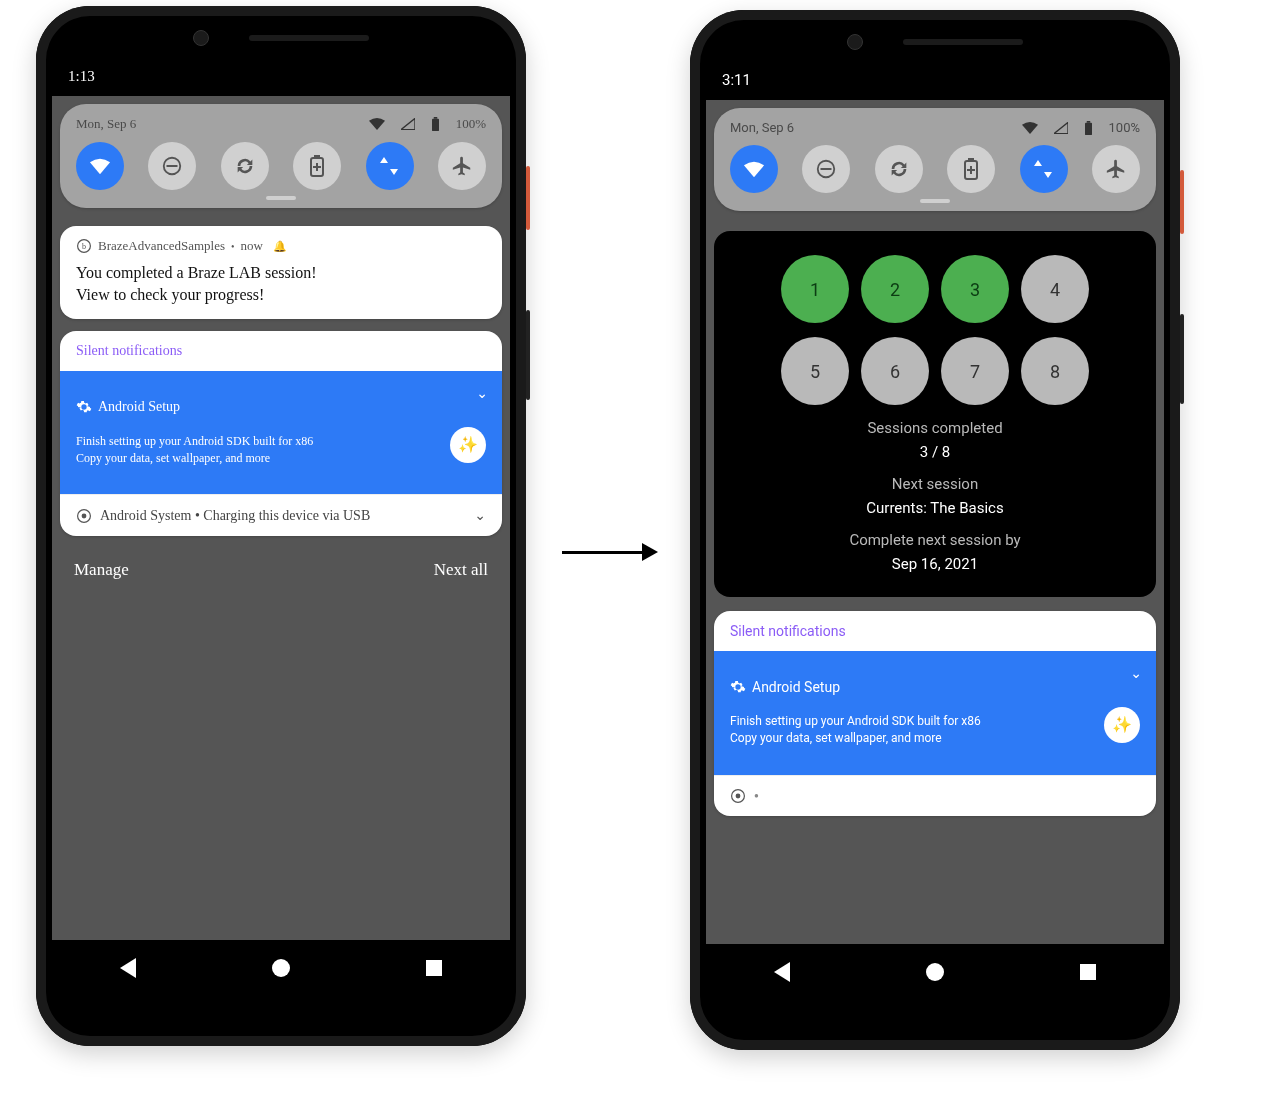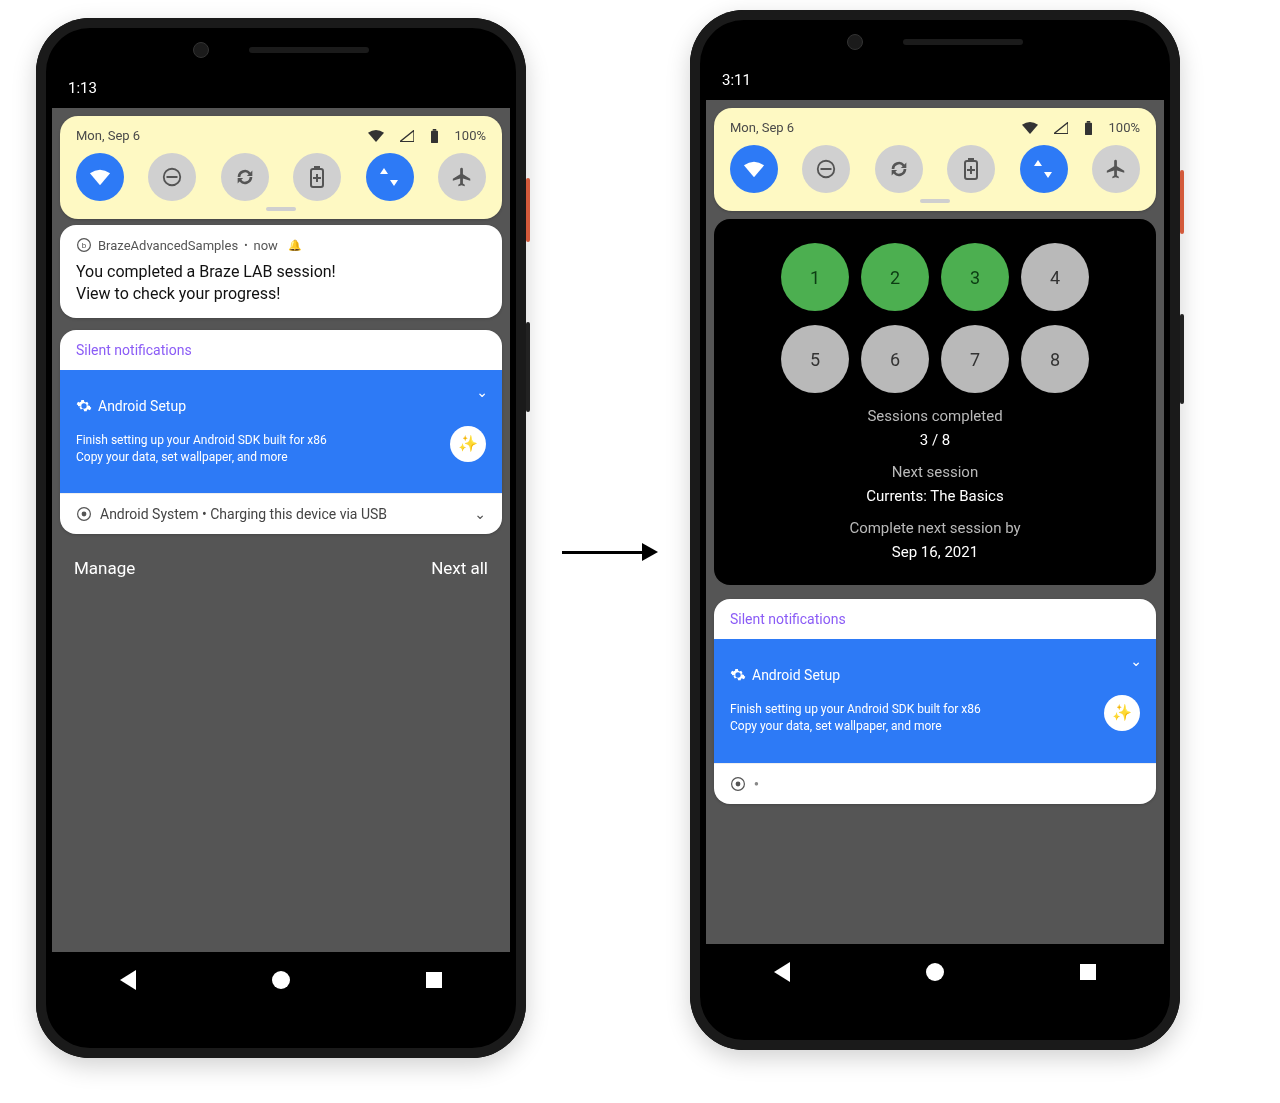--- a/index.html
+++ b/index.html
@@ -17,21 +17,21 @@
     position: relative;
   }
   .phone {
     position: absolute;
     width: 490px;
     height: 1040px;
     border-radius: 54px;
     background: #000;
     box-shadow: inset 0 0 0 10px #1a1a1a, 0 8px 24px rgba(0,0,0,.18);
   }
-  #phone-left  { left: 36px;  top: 18px; }
+  #phone-left  { left: 36px;  top: 6px; font-family: Liberation Serif, serif; }
   #phone-right { left: 690px; top: 10px; }
   .side-btn{position:absolute;background:#222;}
   .sbtn-right{right:-4px;width:4px;height:90px;border-radius:2px;}
   .sbtn-power{right:-4px;width:4px;height:64px;border-radius:2px;background:#d35a3b;}
   
   .earpiece-row{position:absolute;top:22px;left:0;right:0;height:20px;display:flex;justify-content:center;align-items:center;gap:40px;}
   .front-cam{width:14px;height:14px;border-radius:50%;background:#1b1b1b;border:1px solid #333;}
   .earpiece{width:120px;height:6px;border-radius:3px;background:#1b1b1b;}
 
   .screen {
@@ -39,21 +39,21 @@
     border-radius:30px; overflow:hidden;
     display:flex; flex-direction:column;
   }
   .status-bar{height:40px;background:#000;color:#fff;display:flex;align-items:center;padding:0 16px;font-size:15px;}
   .shade-area{flex:1;overflow:hidden;display:flex;flex-direction:column;}
   .nav-bar{height:56px;background:#000;color:#fff;display:flex;align-items:center;justify-content:space-around;}
   .nav-bar span{font-size:16px;color:#fff;}
 
   
   .qs-card{
-    margin:8px 8px 0 8px;background:#fef9c3;border-radius:18px;
+    margin:8px 8px 12px 8px;background:#a3a3a3;border-radius:26px;
     padding:12px 16px 8px 16px;box-shadow:0 1px 3px rgba(0,0,0,.2);
   }
   .qs-header{display:flex;justify-content:space-between;font-size:13px;color:#4a4a4a;margin-bottom:10px;}
   .qs-header .right{display:flex;align-items:center;gap:16px;}
   .qs-tiles{display:flex;justify-content:space-between;gap:8px;margin-bottom:4px;}
   .tile{width:48px;height:48px;border-radius:50%;display:flex;align-items:center;justify-content:center;}
   .tile.on{background:var(--accent);color:#fff;}
   .tile.off{background:#d0d0d0;color:#555;}
   .handle{width:30px;height:4px;border-radius:2px;background:#cfcfcf;margin:6px auto 0;}
 

